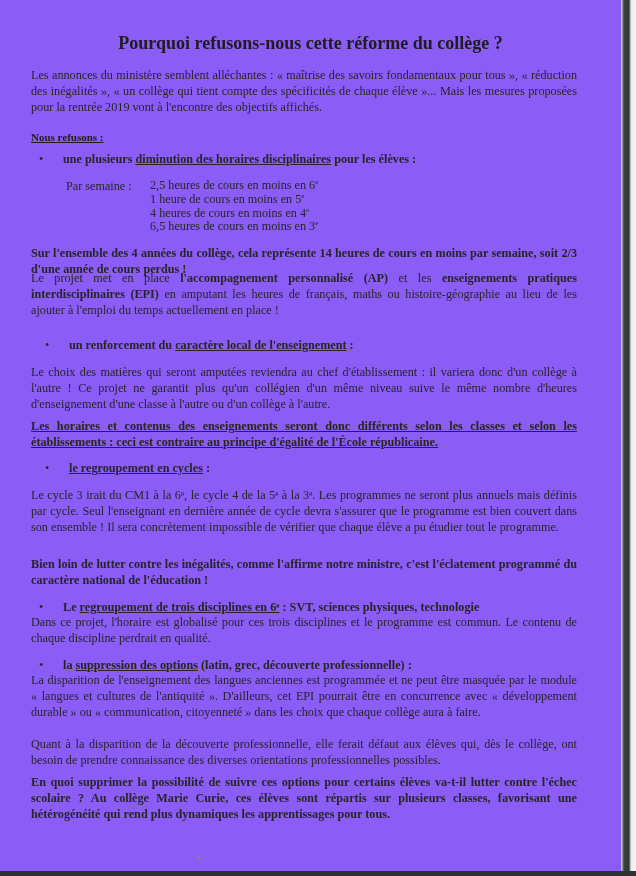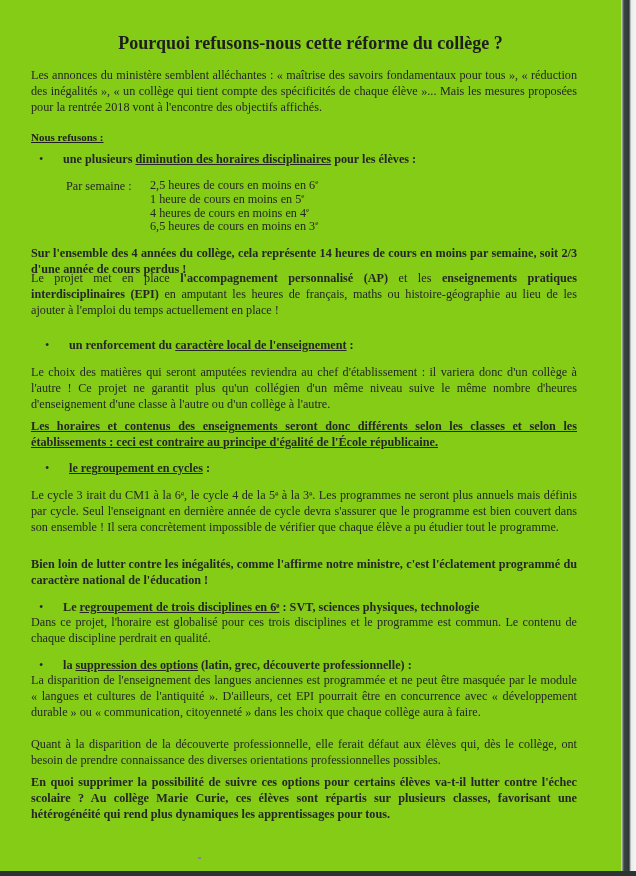--- a/index.html
+++ b/index.html
@@ -4,21 +4,21 @@
 <style>
   html, body { margin: 0; padding: 0; }
   body {
     width: 636px; height: 876px; overflow: hidden;
     background: #ffffff; position: relative;
     font-family: "Liberation Serif", "DejaVu Serif", serif;
     color: #262626;
   }
   .page {
     position: absolute; left: 0; top: 0; width: 621px; height: 871px;
-    background: #84cc16;
+    background: #8b5cf6;
   }
   .edge-right {
     position: absolute; left: 621px; top: 0; width: 15px; height: 876px;
     background: linear-gradient(to right, #dfe3e3 0px, #3b4444 3px, #2f3636 8px, #e9ecec 10px, #f4f6f6 15px);
   }
   .edge-bottom {
     position: absolute; left: 0; top: 871px; width: 636px; height: 5px;
     background: #2d3333;
   }
   .content { position: absolute; left: 31px; top: 0; width: 546px; }
@@ -41,21 +41,21 @@
   sup { font-size: 7px; vertical-align: 5px; line-height: 0; }
   .speck { position: absolute; left: 198px; top: 857px; width: 3px; height: 2px; background: #888; }
 </style>
 </head>
 <body>
 
 <div class="page">
   <h1 class="title">Pourquoi refusons-nous cette réforme du collège ?</h1>
 
   <div class="content">
-    <p class="abs" style="top:67px;">Les annonces du ministère semblent alléchantes : « maîtrise des savoirs fondamentaux pour tous », « réduction des inégalités », « un collège qui tient compte des spécificités de chaque élève »... Mais les mesures proposées pour la rentrée 2018 vont à l'encontre des objectifs affichés.</p>
+    <p class="abs" style="top:67px;">Les annonces du ministère semblent alléchantes : « maîtrise des savoirs fondamentaux pour tous », « réduction des inégalités », « un collège qui tient compte des spécificités de chaque élève »... Mais les mesures proposées pour la rentrée 2019 vont à l'encontre des objectifs affichés.</p>
 
     <div class="h2">Nous refusons :</div>
 
     <div class="bullet-line" style="left:8px; top:151px;">
       <span class="bullet-dot">•</span><span>une plusieurs </span><span class="u">diminution des horaires disciplinaires</span><span> pour les élèves :</span>
     </div>
 
     <div class="hours-label">Par semaine :</div>
     <div class="hours-list">
       <div><span>2,5 heures de cours en moins en 6</span><sup>e</sup></div>

